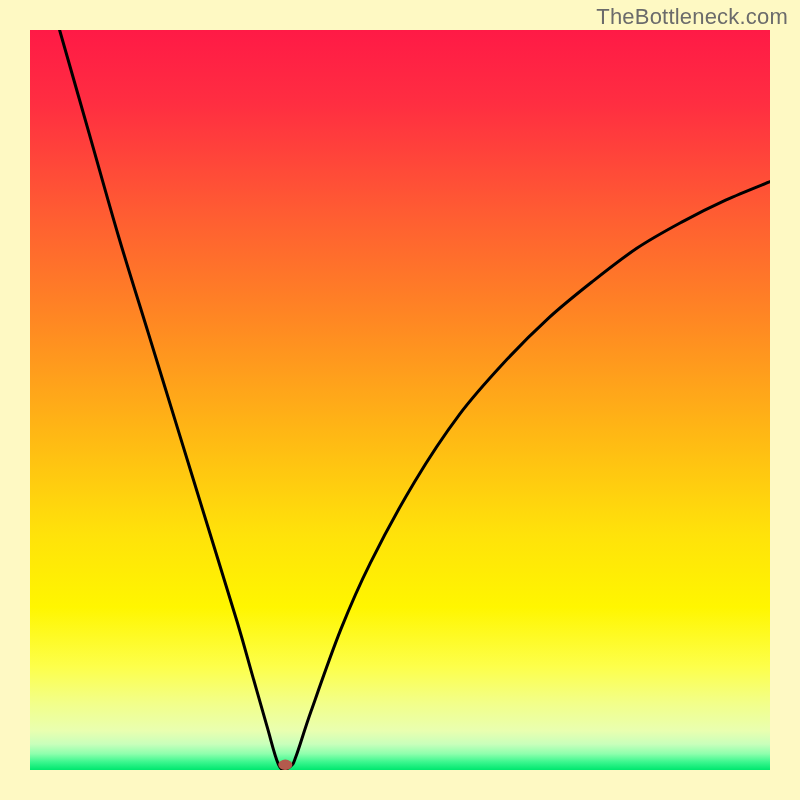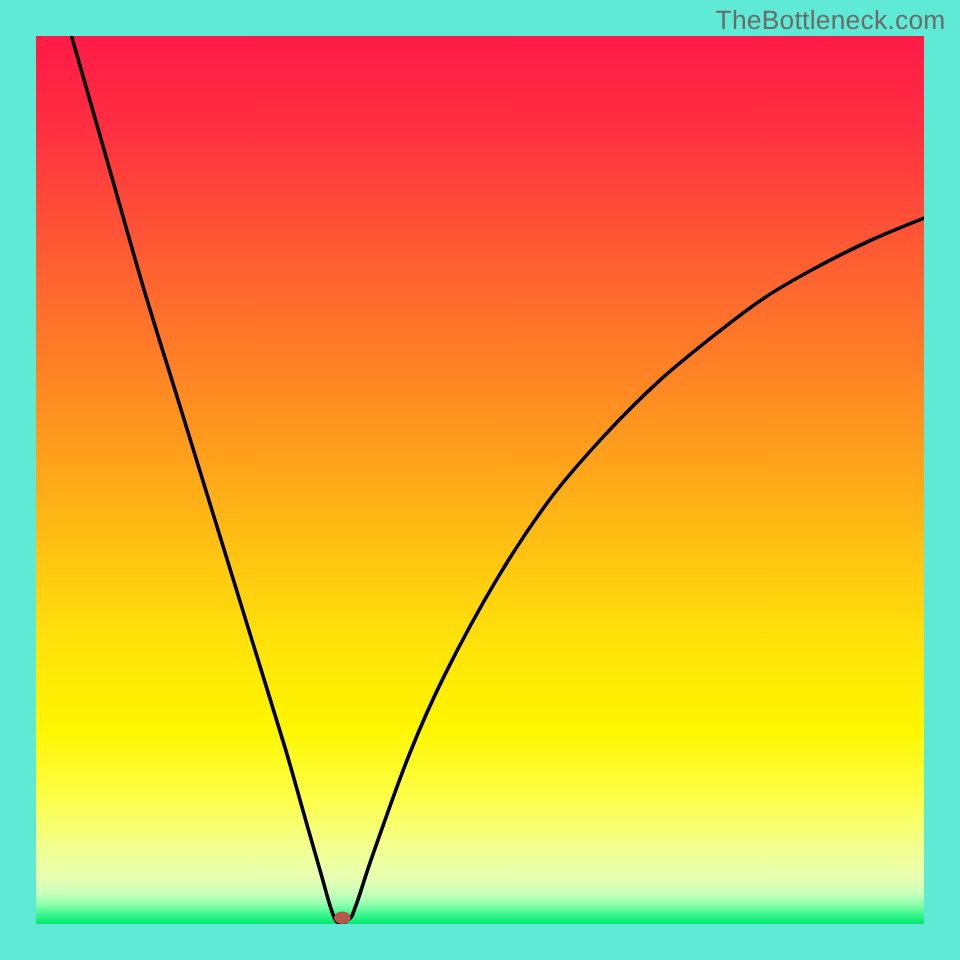--- a/index.html
+++ b/index.html
@@ -10,21 +10,21 @@
     background: #000000;
     overflow: hidden;
     font-family: Arial, Helvetica, sans-serif;
   }
   .frame {
     position: absolute;
     left: 0;
     top: 0;
     width: 800px;
     height: 800px;
-    background: #5eead4;
+    background: #fef9c3;
   }
   .watermark {
     position: absolute;
     top: 4px;
     right: 12px;
     color: #6b6b6b;
     font-size: 22px;
     letter-spacing: 0.2px;
     font-weight: 400;
     user-select: none;

